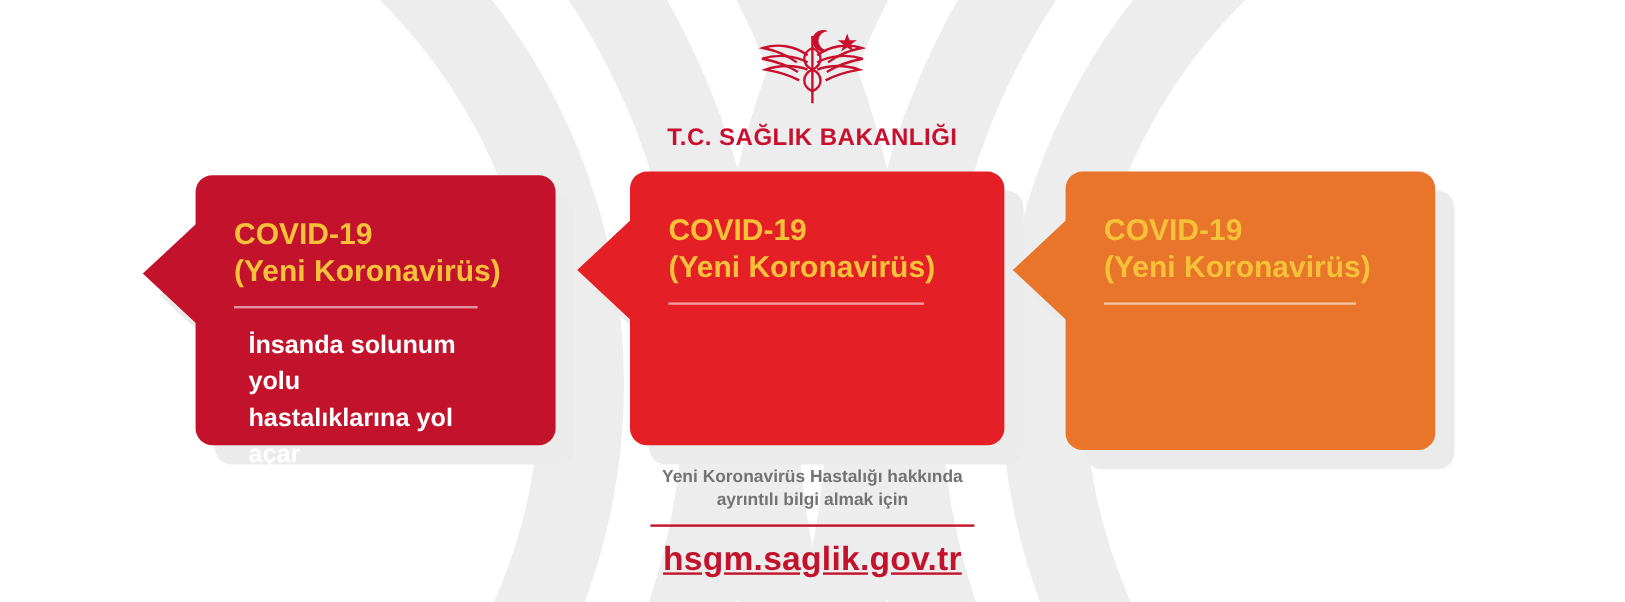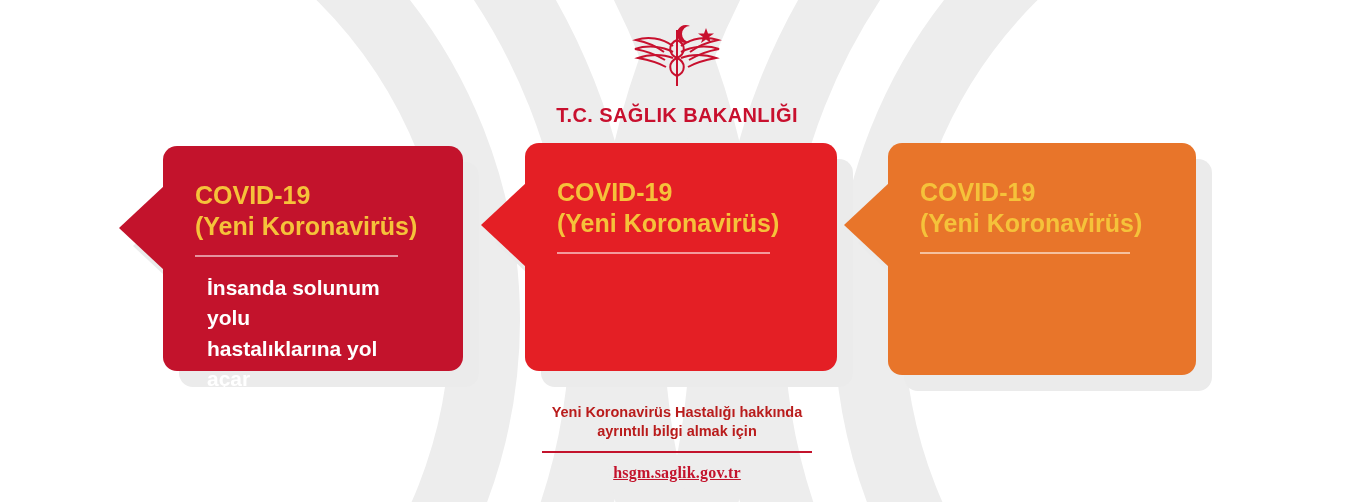--- a/index.html
+++ b/index.html
@@ -103,25 +103,25 @@
   #card3{left:888px;top:143px;width:308px;height:232px;background:#e8752a;color:#e8752a;}
   #card1 .card-title,#card2 .card-title,#card3 .card-title{color:#f5c23a;}
   #card1 .card-body,#card2 .card-body,#card3 .card-body{color:#ffffff;}
 
   
   .footer{
     position:absolute;left:0;right:0;bottom:20px;
     display:flex;flex-direction:column;align-items:center;
   }
   .footer-note{
-    color:#b91c1c;font-size:14.5px;font-weight:bold;text-align:center;
+    color:#737373;font-size:14.5px;font-weight:bold;text-align:center;
     line-height:1.35;white-space:pre-line;
   }
   .footer-rule{width:270px;height:2px;background:#c3132c;margin:9px 0 11px;}
-  .footer-url{color:#c3132c;font-size:16px;font-weight:bold;letter-spacing:.2px;font-family:Liberation Serif, serif;}
+  .footer-url{color:#c3132c;font-size:28px;font-weight:bold;letter-spacing:.2px;}
 </style>
 </head>
 <body>
 
 <div class="bg-arcs">
   <div class="arc l1"></div>
   <div class="arc l2"></div>
   <div class="arc l3"></div>
   <div class="arc r1"></div>
   <div class="arc r2"></div>

